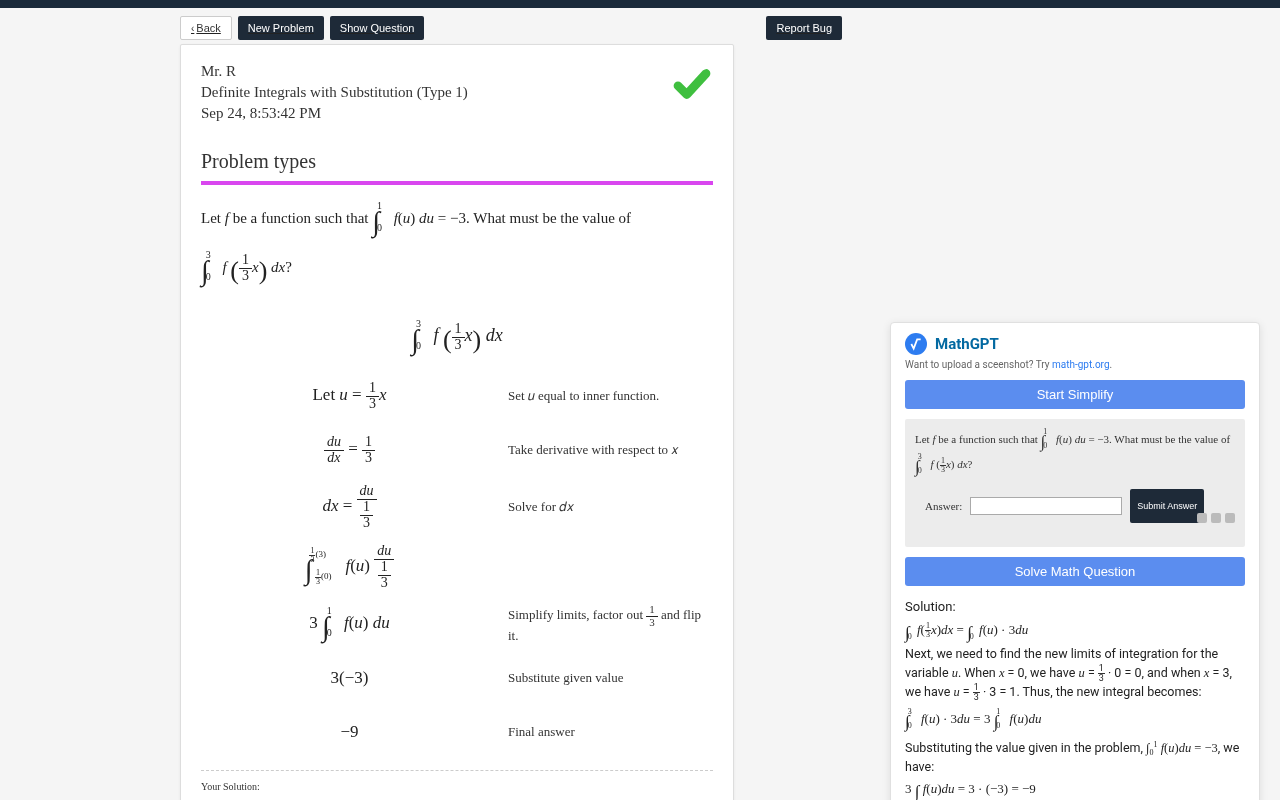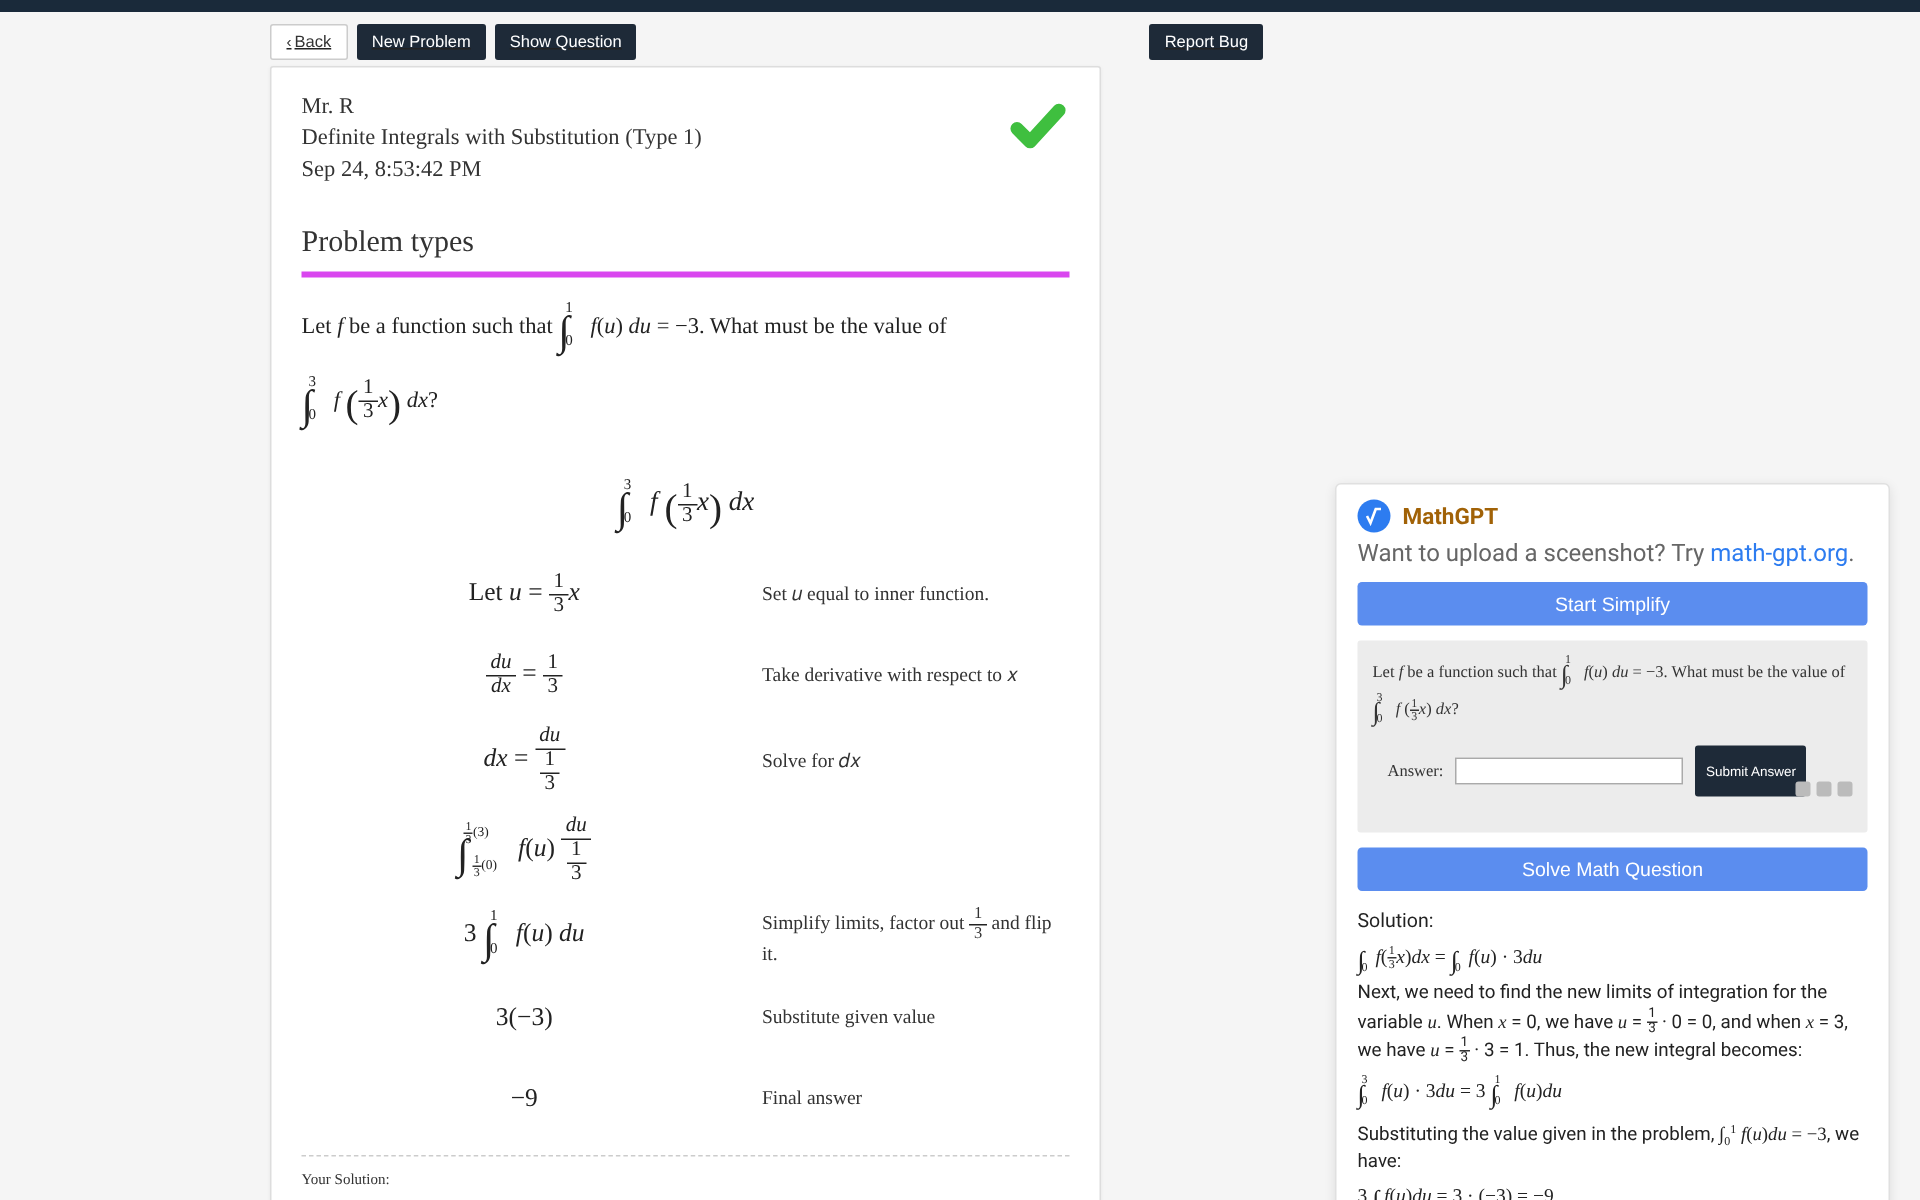--- a/index.html
+++ b/index.html
@@ -36,22 +36,22 @@
   .dashline { border-top:1px dashed #ccc; margin:18px 0 10px 0;}
   .yoursol { font-family: Georgia, serif; font-size:10px; color:#333;}
   .finalans { text-align:center; font-family: Georgia, serif; font-size:16px; margin-top:10px;}
   .bigparen { font-size:26px; vertical-align:-7px; font-family:serif;}
 
   
   .panel { position:absolute; right:20px; top:322px; width:370px; background:#fff; border:1px solid #e0e0e0; border-radius:4px; box-shadow:0 2px 8px rgba(0,0,0,0.1); padding:0;}
   .panel-head { display:flex; align-items:center; padding:10px 14px 4px 14px;}
   .panel-head .logo { width:22px; height:22px; background:#2d7cf0; border-radius:50%; display:flex; align-items:center; justify-content:center; margin-right:8px; color:#fff;}
   .panel-head .logo svg { width:14px; height:14px; }
-  .panel-head .title { font-size:15px; font-weight:700; color:#a16207;}
-  .panel .subtitle { font-size:16px; color:#666; padding:0 14px 6px 14px;}
+  .panel-head .title { font-size:15px; font-weight:700; color:#0369a1;}
+  .panel .subtitle { font-size:10px; color:#666; padding:0 14px 6px 14px;}
   .panel .subtitle a { color:#2d7cf0; text-decoration:none;}
   .bluebtn { background:#5b8def; color:#fff; border:none; width:calc(100% - 28px); margin:4px 14px; padding:7px 0; font-size:13px; border-radius:3px; cursor:pointer;}
   .qbox { background:#ececec; margin:6px 14px; padding:8px 10px 20px 10px; font-family: Georgia, serif; font-size:11px; color:#333; border-radius:2px; position:relative;}
   .ansrow { display:flex; align-items:center; padding:12px 10px 4px 10px; gap:8px;}
   .ansrow label { font-size:11px; color:#333;}
   .ansrow input { flex:0 0 130px; height:18px; font-size:11px; border:1px solid #aaa; padding:2px 4px;}
   .submitbtn { background:#1e2a38; color:#fff; border:none; font-size:9px; padding:12px 7px; border-radius:2px; cursor:pointer;}
   .tinyicons { position:absolute; right:10px; bottom:24px; color:#999; font-size:10px; display:flex; gap:4px;}
   .tinyicons span { width:10px; height:10px; background:#bbb; border-radius:2px; display:inline-block;}
   .solution { padding:4px 14px 10px 14px; font-size:12.5px; color:#222; line-height:1.45;}

